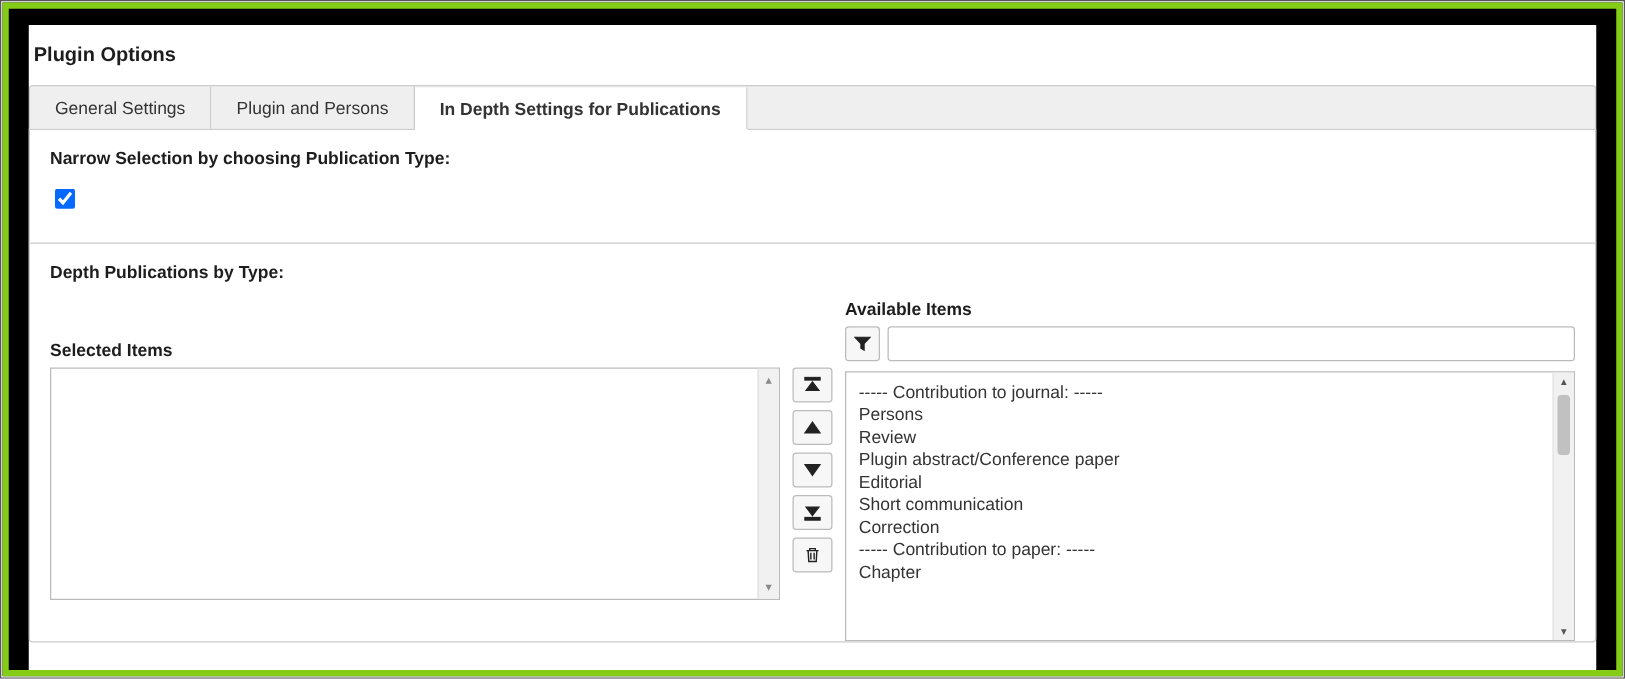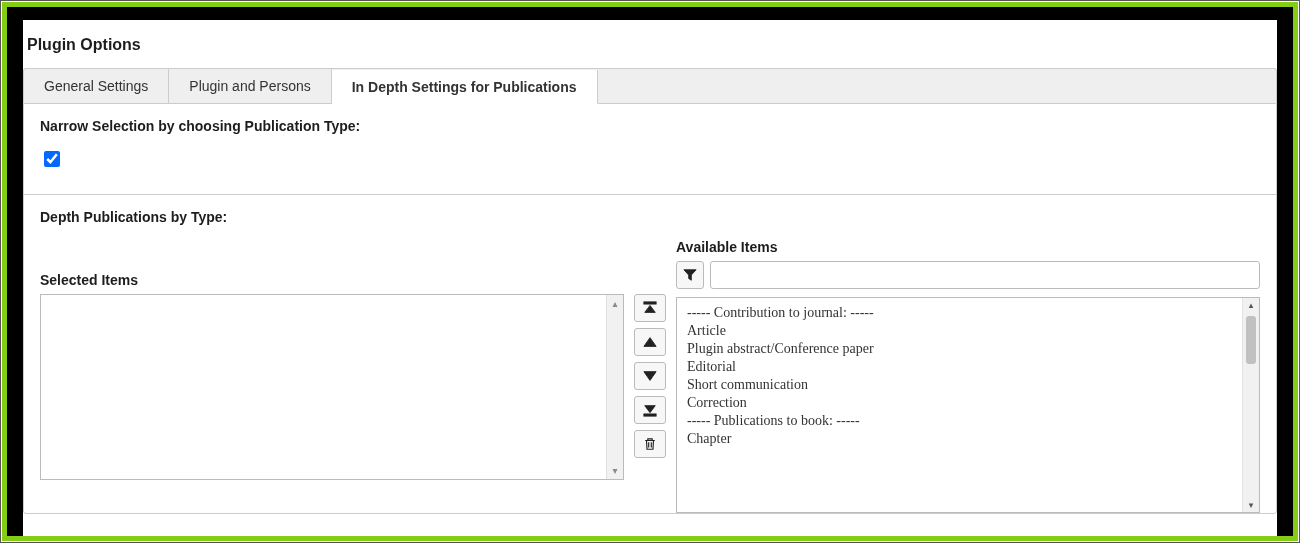--- a/index.html
+++ b/index.html
@@ -167,21 +167,20 @@
     font-size: 14px;
   }
   .avail-box {
     box-sizing: border-box;
     width: 100%;
     height: 216px;
     border: 1px solid #bbb;
     background: #fff;
     position: relative;
     overflow: hidden;
-    font-family: Liberation Serif, serif;
   }
   .avail-list {
     position: absolute;
     left: 0; right: 16px; top: 0; bottom: 0;
     overflow-y: auto;
     padding: 6px 10px;
     box-sizing: border-box;
     scrollbar-width: none;
   }
   .avail-list::-webkit-scrollbar{display:none;}
@@ -296,26 +295,27 @@
               <button class="icon-btn" style="width:28px" title="Filter">
                 <svg viewBox="0 0 16 16">
                       <polygon points="1,2 15,2 9.5,8 9.5,14 6.5,12 6.5,8"></polygon>
                     </svg>
               </button>
               <input class="filter-input" type="text" placeholder="" style="">
             </div>
             <div class="avail-box">
               <div class="avail-list" id="avail-list">
                     <div class="avail-item">----- Contribution to journal: -----</div>
-                    <div class="avail-item">Article</div>
+                    <div class="avail-item">Persons</div>
+                    <div class="avail-item">Review</div>
                     <div class="avail-item">Plugin abstract/Conference paper</div>
                     <div class="avail-item">Editorial</div>
                     <div class="avail-item">Short communication</div>
                     <div class="avail-item">Correction</div>
-                    <div class="avail-item">----- Publications to book: -----</div>
+                    <div class="avail-item">----- Contribution to paper: -----</div>
                     <div class="avail-item">Chapter</div>
                   </div>
               <div class="avail-scroll">
                 <div class="arr" style="top:2px">▴</div>
                 <div class="thumb"></div>
                 <div class="arr" style="bottom:2px">▾</div>
               </div>
             </div>
           </div>
 

